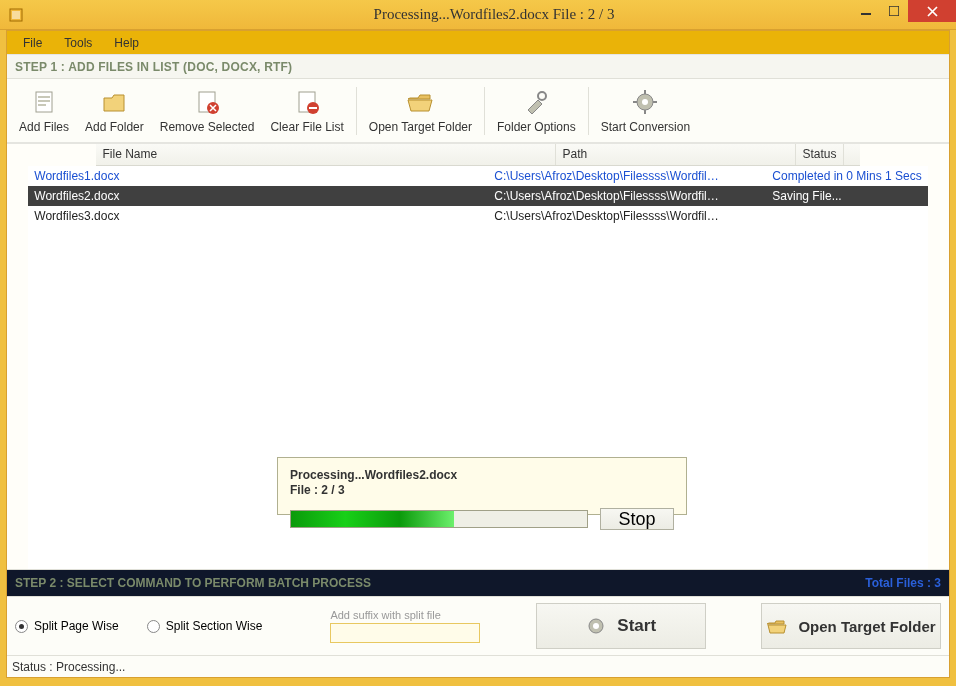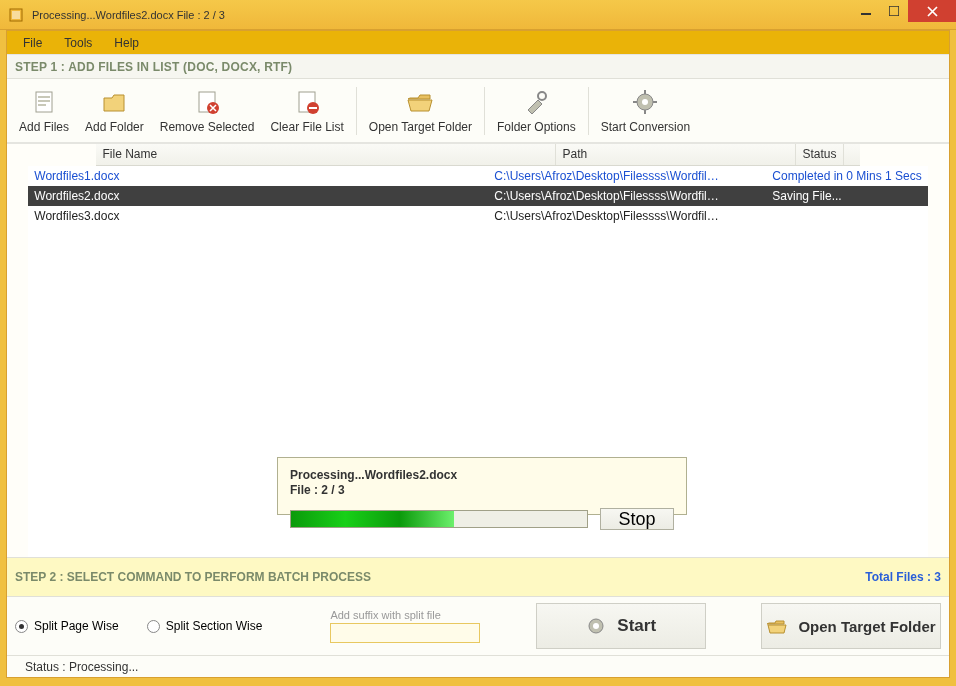--- a/index.html
+++ b/index.html
@@ -1,20 +1,20 @@
 <!DOCTYPE html>
 <html><head>
 <meta charset="utf-8">
 <style>
 * { box-sizing: border-box; margin: 0; padding: 0; }
 body { font-family: "Segoe UI", Tahoma, sans-serif; font-size: 12px; background: #f0c040; width: 956px; height: 686px; overflow: hidden; }
 
 .titlebar { height: 30px; background: linear-gradient(#f5c849,#f0b83a); display: flex; align-items: center; position: relative; border-bottom: 1px solid #d8a030; }
 .titlebar .appicon { width: 16px; height: 16px; margin: 0 8px; }
-.titlebar .title { flex: 1; text-align: left; font-size: 11px; color: #333; }
+.titlebar .title { flex: 1; text-align: center; font-size: 15px; color: #333; font-family: Liberation Serif, serif; }
 .winbtns { display: flex; position: absolute; right: 0; top: 0; height: 22px; }
 .winbtn { width: 28px; height: 22px; display: flex; align-items: center; justify-content: center; font-size: 12px; }
 .winbtn.min, .winbtn.max { background: transparent; }
 .winbtn.close { background: #d04030; color: #fff; width: 48px; }
 
 .client { background: #fffef9; border: 1px solid #d8a030; margin: 0 6px 6px 6px; height: 648px; display: flex; flex-direction: column; }
 
 .menubar { height: 24px; border-bottom: 1px solid #e5e5e5; display: flex; align-items: center; padding: 0 6px; gap: 2px; background: #eab308; }
 .menubar .mitem { padding: 3px 10px; color: #333; cursor: default; }
 
@@ -33,36 +33,36 @@
 .th.spacer { width: 16px; border-right: none; }
 .tbody { flex: 1; background: #fff; overflow-y: scroll; }
 .tr { display: flex; height: 20px; align-items: center; }
 .td { padding: 2px 6px; overflow: hidden; text-overflow: ellipsis; white-space: nowrap; font-size: 12px; }
 .td.fn { width: 460px; } .td.pa { width: 240px; } .td.st { flex: 1; margin-left: 38px; }
 .tr.done .td { color: #1a4fd1; }
 .tr.sel { background: #404040; }
 .tr.sel .td { color: #fff; }
 .tr.pending .td { color: #222; }
 
-.step2 { height: 40px; background: #fef9c3; border-top: 1px solid #e0e0d8; border-bottom: 1px solid #e0e0d8; display: flex; align-items: center; padding: 0 8px; font-weight: bold; color: #7a8a6a; }
+.step2 { height: 28px; background: #0f172a; border-top: 1px solid #e0e0d8; border-bottom: 1px solid #e0e0d8; display: flex; align-items: center; padding: 0 8px; font-weight: bold; color: #7a8a6a; }
 .step2 .total { margin-left: auto; color: #2a5fd8; font-weight: bold; }
 
 .controls { height: 58px; background: #fdfdf8; display: flex; align-items: center; padding: 0 8px; gap: 10px; }
 .radio { display: flex; align-items: center; gap: 6px; margin-right: 18px; }
 .radio .dot { width: 13px; height: 13px; border: 1px solid #888; border-radius: 50%; background: #fff; position: relative; }
 .radio.checked .dot::after { content:''; position:absolute; left:3px; top:3px; width:5px; height:5px; background:#333; border-radius:50%; }
 .suffixwrap { display:flex; flex-direction:column; gap:2px; margin-left: 40px; }
 .suffixwrap .slbl { font-size: 11px; color: #999; }
 .suffixwrap input { width: 150px; height: 20px; border: 1px solid #e8c860; background: #fffce9; padding: 0 4px; }
 .bigbtn { margin-left: auto; height: 46px; min-width: 170px; background: linear-gradient(#f7f7f2,#ececE4); border: 1px solid #cfcfc6; display: flex; align-items: center; justify-content: center; gap: 10px; font-size: 17px; font-weight: bold; color: #333; }
 .bigbtn.start { min-width: 170px; }
 .bigbtn .ic { width: 22px; height: 22px; }
 .bigbtn.otf { min-width: 180px; font-size: 15px; font-weight: bold; }
 
-.statusbar { height: 22px; border-top: 1px solid #e0e0d8; background: #fdfdf8; display: flex; align-items: center; padding: 0 18px; font-size: 12px; color: #333; }
+.statusbar { height: 22px; border-top: 1px solid #e0e0d8; background: #fdfdf8; display: flex; align-items: center; padding: 0 5px; font-size: 12px; color: #333; }
 
 .dialog { position: absolute; left: 270px; top: 313px; width: 410px; height: 58px; background: #fffce9; border: 1px solid #b0b090; z-index: 50; padding: 10px 12px 8px 12px; }
 .dialog .dtxt { font-size: 12px; color: #333; font-weight: bold; line-height: 1.25; }
 .dialog .prow { display: flex; align-items: center; gap: 12px; margin-top: 10px; }
 .progress { flex: 1; height: 18px; border: 1px solid #a0a088; background: #efefe6; position: relative; }
 .progress .fill { position: absolute; left:0; top:0; bottom:0; width: 55%; background: linear-gradient(90deg,#0b9a0b,#18d018,#0b9a0b,#6cf06c); }
 .stopbtn { width: 74px; height: 22px; border: 1px solid #b0b0a0; background: linear-gradient(#f7f7f2,#ecece4); font-size: 18px; display:flex; align-items:center; justify-content:center; }
 
 svg { display:block; }
 </style>

